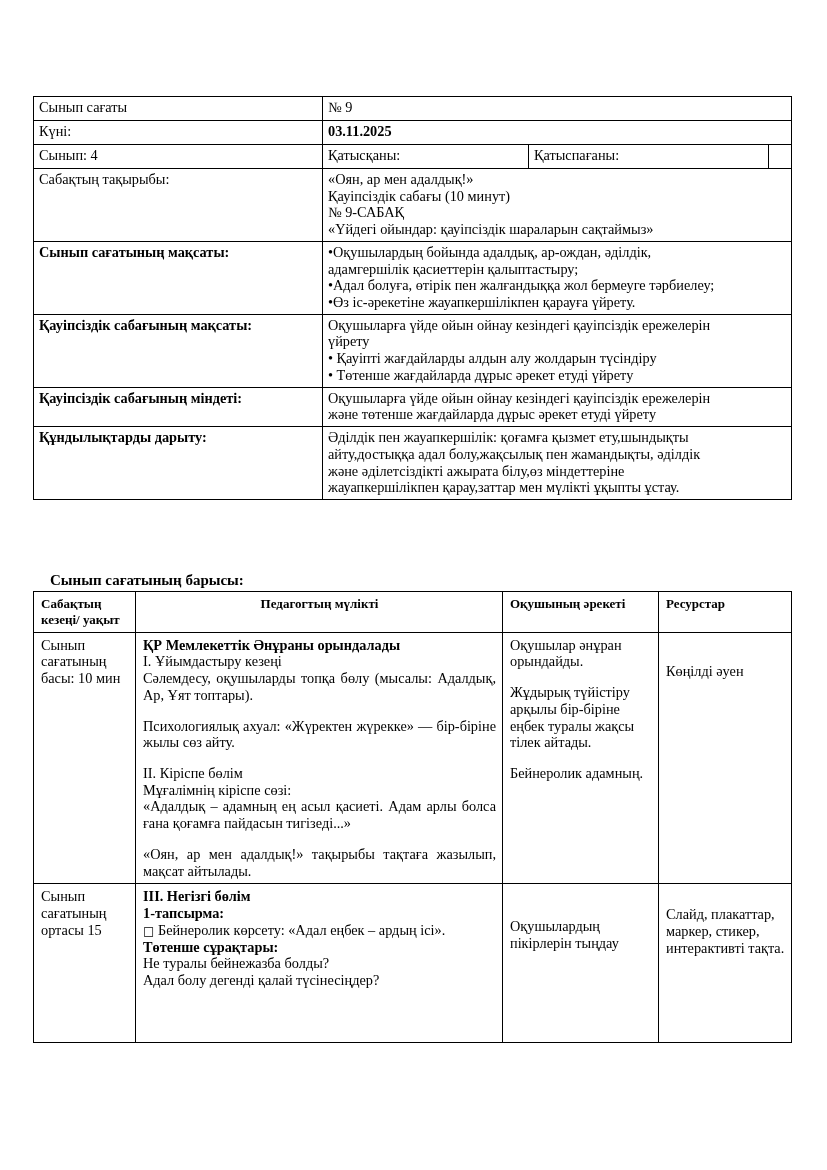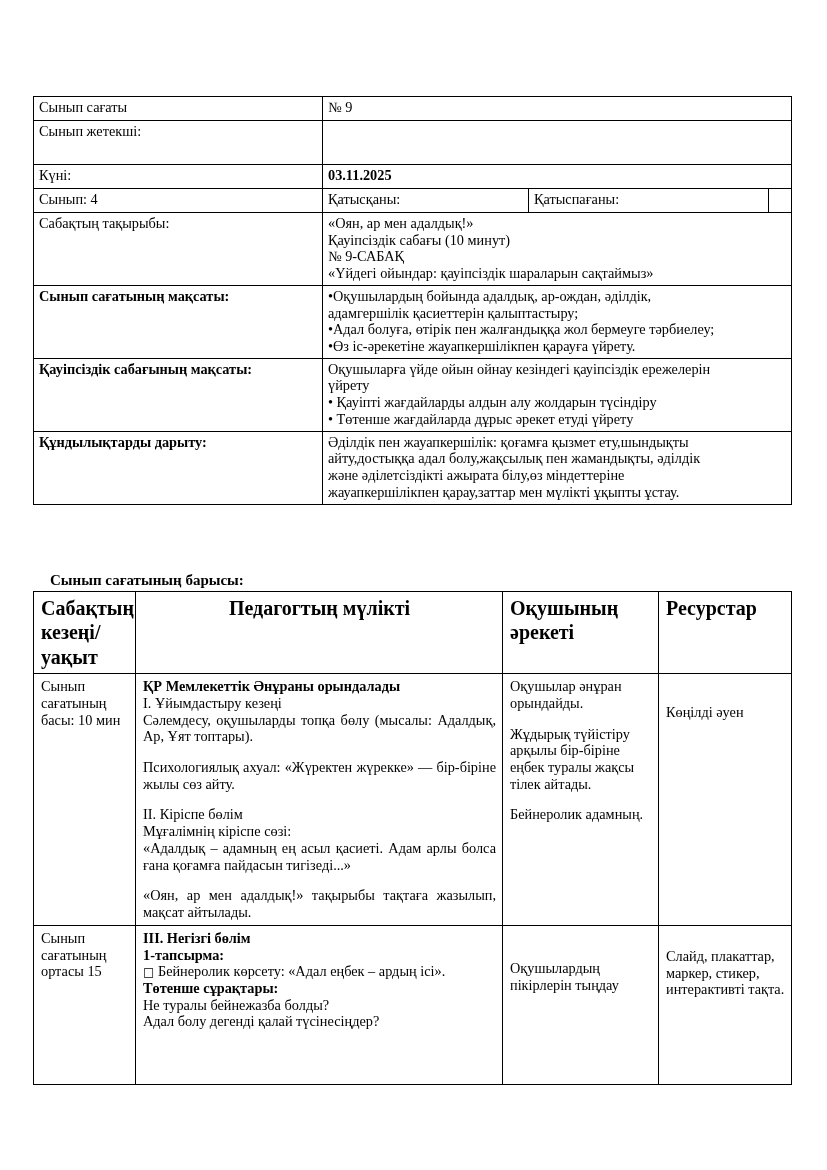--- a/index.html
+++ b/index.html
@@ -64,21 +64,21 @@
   #flow-table {
     position: absolute;
     left: 33px;
     top: 591px;
   }
   #flow-table td {
     padding: 4px 6px 4px 7px;
   }
   #flow-table .hdr {
     font-weight: bold;
-    font-size: 20px;
+    font-size: 13px;
     line-height: 1.22;
   }
   .stage-cell {
     font-weight: normal;
     font-size: 14.6px;
     line-height: 1.25;
   }
   .gap { height: 14px; }
   .tofu {
     font-family: "DejaVu Sans", sans-serif;
@@ -99,24 +99,20 @@
       <col style="width:206px">
       <col style="width:240px">
       <col style="width:23px">
     </colgroup>
     <tbody>
       <tr>
         <td>Сынып сағаты</td>
         <td colspan="3">№ 9</td>
       </tr>
       <tr>
-        <td style="height:38px">Сынып жетекші:</td>
-        <td colspan="3"></td>
-      </tr>
-      <tr>
         <td>Күні:</td>
         <td colspan="3" class="b">03.11.2025</td>
       </tr>
       <tr>
         <td>Сынып:   4</td>
         <td>Қатысқаны:</td>
         <td>Қатыспағаны:</td>
         <td></td>
       </tr>
       <tr>
@@ -137,20 +133,27 @@
           <div>•Өз іс-әрекетіне жауапкершілікпен қарауға үйрету.</div>
         </td>
       </tr>
       <tr>
         <td class="b">Қауіпсіздік сабағының мақсаты:</td>
         <td colspan="3">
           <div>Оқушыларға үйде ойын ойнау кезіндегі қауіпсіздік ережелерін</div>
           <div>үйрету</div>
           <div>• Қауіпті жағдайларды алдын алу жолдарын түсіндіру</div>
           <div>• Төтенше жағдайларда дұрыс әрекет етуді үйрету</div>
+        </td>
+      </tr>
+      <tr>
+        <td class="b">Қауіпсіздік сабағының міндеті:</td>
+        <td colspan="3">
+          <div>Оқушыларға үйде ойын ойнау кезіндегі қауіпсіздік ережелерін</div>
+          <div>және төтенше жағдайларда дұрыс әрекет етуді үйрету</div>
         </td>
       </tr>
       <tr>
         <td class="b">Құндылықтарды дарыту:</td>
         <td colspan="3">
           <div>Әділдік пен жауапкершілік: қоғамға қызмет ету,шындықты</div>
           <div>айту,достыққа адал болу,жақсылық пен жамандықты, әділдік</div>
           <div>және әділетсіздікті ажырата білу,өз міндеттеріне</div>
           <div>жауапкершілікпен қарау,заттар мен мүлікті ұқыпты ұстау.</div>
         </td>

